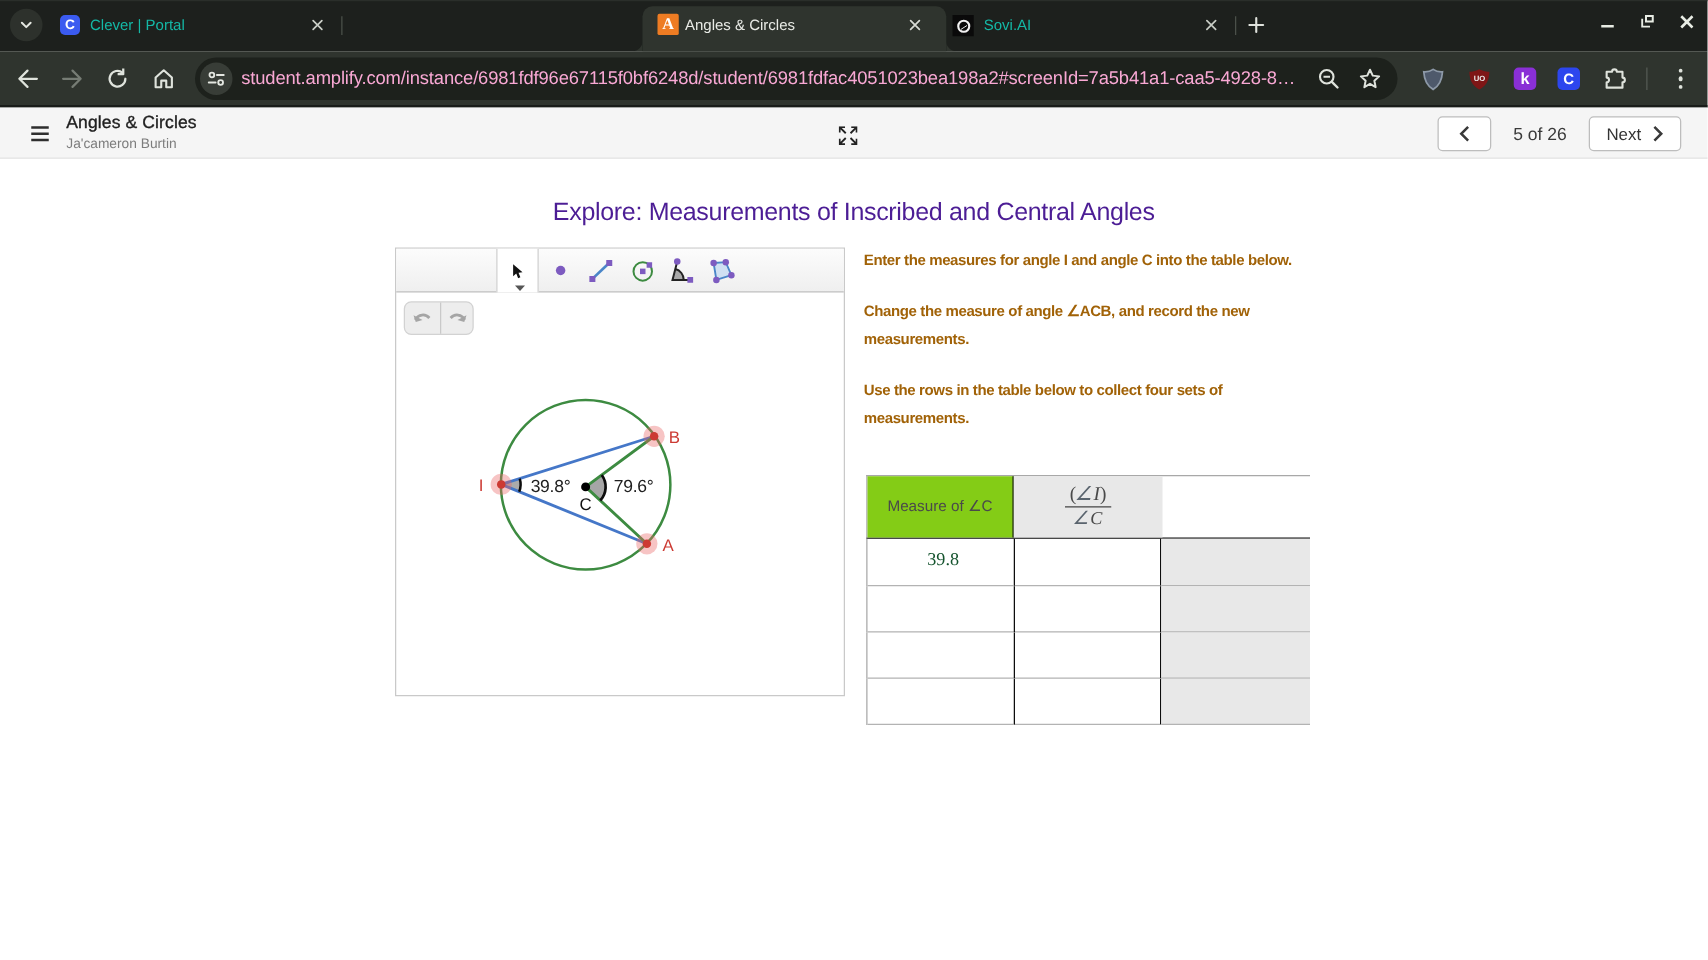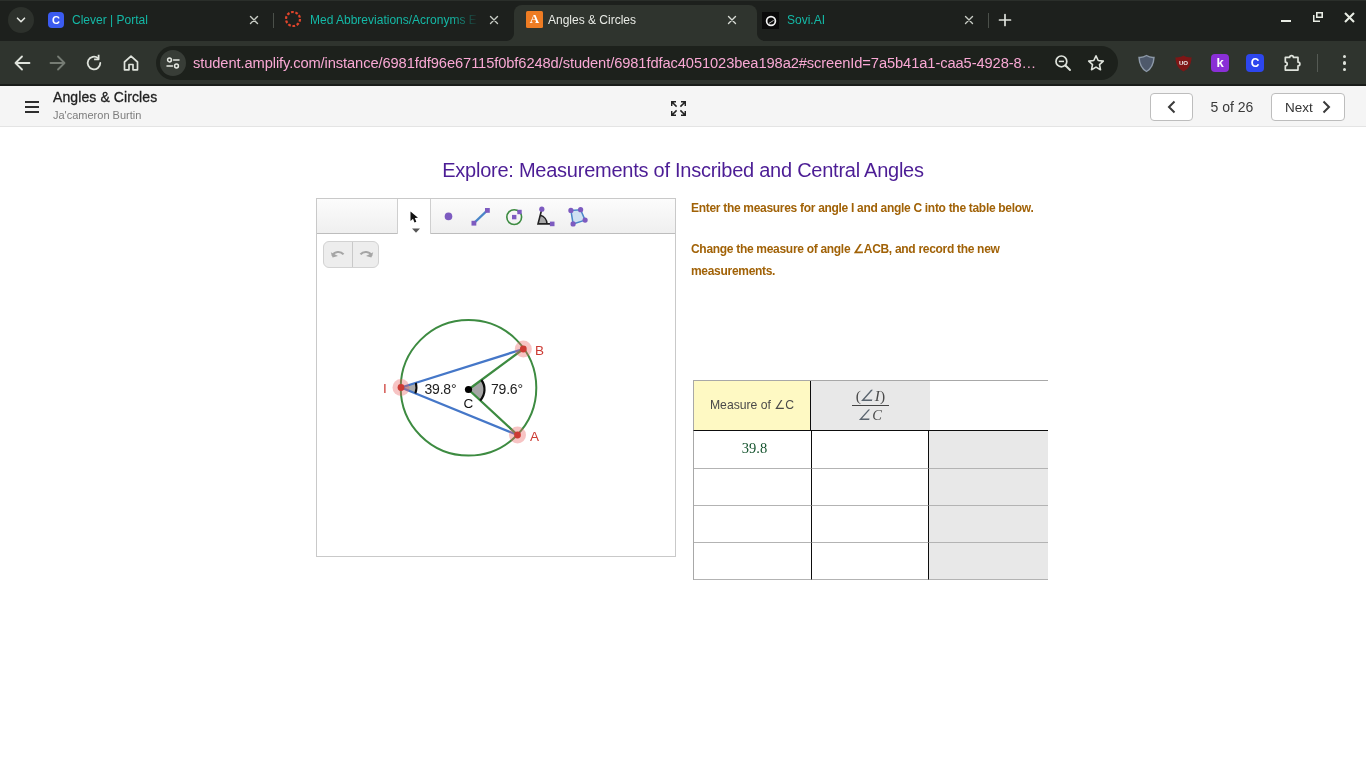--- a/index.html
+++ b/index.html
@@ -52,29 +52,20 @@
 
   <div class="tab" style="left:40px;width:232px;">
     <div style="position:absolute;left:8px;top:12px;width:16px;height:16px;border-radius:4px;background:#3b5bf0;color:#fff;font-size:11px;font-weight:bold;text-align:center;line-height:16px;">C</div>
     <div class="tabtitle" style="left:32px;width:164px;">Clever | Portal</div>
     <svg class="tclose" style="left:208px;" width="12" height="12" viewBox="0 0 12 12">
         <path d="M2.5 2.5 L9.5 9.5 M9.5 2.5 L2.5 9.5" stroke="#c8ccc5" stroke-width="1.4" stroke-linecap="round"></path>
       </svg>
   </div>
   <div class="tabsep" style="left:273px;"></div>
 
-  <div class="tab" style="left:278px;width:232px;">
-    <svg class="abs" style="left:6px;top:10px;" width="18" height="18" viewBox="0 0 18 18">
-        <circle cx="9" cy="9" r="7" fill="none" stroke="#e2452c" stroke-width="2.2" stroke-dasharray="2.7 1.7"></circle>
-      </svg>
-    <div class="tabtitle" style="left:32px;width:172px;-webkit-mask-image:linear-gradient(90deg,#000 82%,transparent 98%);mask-image:linear-gradient(90deg,#000 82%,transparent 98%);">Med Abbreviations/Acronyms E</div>
-    <svg class="tclose" style="left:210px;" width="12" height="12" viewBox="0 0 12 12">
-        <path d="M2.5 2.5 L9.5 9.5 M9.5 2.5 L2.5 9.5" stroke="#c8ccc5" stroke-width="1.4" stroke-linecap="round"></path>
-      </svg>
-  </div>
 
   <div class="tab" style="left:514px;width:243px;">
     <div style="position:absolute;left:12px;top:11px;width:17px;height:17px;border-radius:1.5px;background:#ee7c23;color:#fff;font-size:13px;font-weight:bold;text-align:center;line-height:16.5px;font-family:'Liberation Serif',serif;">A</div>
     <div class="tabtitle" style="left:34px;width:170px;color:#e9ebe6;">Angles &amp; Circles</div>
     <svg class="tclose" style="left:212px;" width="12" height="12" viewBox="0 0 12 12">
         <path d="M2.5 2.5 L9.5 9.5 M9.5 2.5 L2.5 9.5" stroke="#d8dbd5" stroke-width="1.4" stroke-linecap="round"></path>
       </svg>
   </div>
 
   <div class="tab" style="left:760px;width:225px;">
@@ -278,25 +269,26 @@
     <text x="174" y="159.5" font-size="14" letter-spacing="-0.2" fill="#202020" font-family="Liberation Sans">79.6°</text>
     <text x="146.5" y="174" font-size="13.5" fill="#111" font-family="Liberation Sans">C</text>
     <text x="218" y="120.5" font-size="13.5" fill="#cc3a33" font-family="Liberation Sans">B</text>
     <text x="213" y="207" font-size="13.5" fill="#cc3a33" font-family="Liberation Sans">A</text>
     <text x="66" y="158.5" font-size="13.5" fill="#cc3a33" font-family="Liberation Sans">I</text>
   </svg>
 </div>
 <div id="rightcol">
   <p>Enter the measures for angle I and angle C into the table below.</p>
   <p>Change the measure of angle ∠ACB, and record the new measurements.</p>
+  <p>Use the rows in the table below to collect four sets of measurements.</p>
 </div>
 <div id="tbl">
 
   <div class="trow" style="border-top:1px solid #a8a8a8;border-left:1px solid #a8a8a8;border-bottom:1.5px solid #0d0d0d;">
-    <div class="tc" style="width:117px;height:48.5px;background:#fef9c3;border-right:1.5px solid #0d0d0d;display:flex;align-items:center;justify-content:center;font-size:12.2px;color:#4a4a4a;">Measure of ∠C</div>
+    <div class="tc" style="width:117px;height:48.5px;background:#84cc16;border-right:1.5px solid #0d0d0d;display:flex;align-items:center;justify-content:center;font-size:12.2px;color:#4a4a4a;">Measure of ∠C</div>
     <div class="tc" style="width:119px;height:48.5px;background:#e8e8e8;display:flex;align-items:center;justify-content:center;">
       <div style="text-align:center;font-family:'Liberation Serif',serif;color:#4a4a4a;">
         <div style="font-size:15.5px;padding:0 4px 2px;border-bottom:1.3px solid #444;line-height:15px;">(<span style="display:inline-block;transform:skewX(-14deg);color:#5a646e;">∠</span><span style="font-style:italic;">I</span>)</div>
         <div style="font-size:14.5px;padding-top:2px;line-height:14px;"><span style="display:inline-block;transform:skewX(-14deg);color:#5a646e;">∠</span><span style="font-style:italic;">C</span></div>
       </div>
     </div>
   </div>
 
   <div class="trow" style="border-left:1px solid #a8a8a8;">
     <div class="tc" style="width:118px;height:38px;border-right:1.5px solid #0d0d0d;border-bottom:1px solid #b3b3b3;text-align:center;font-family:'Liberation Serif',serif;font-size:14.5px;color:#14532d;padding-top:9.5px;text-indent:4px;">39.8</div>

